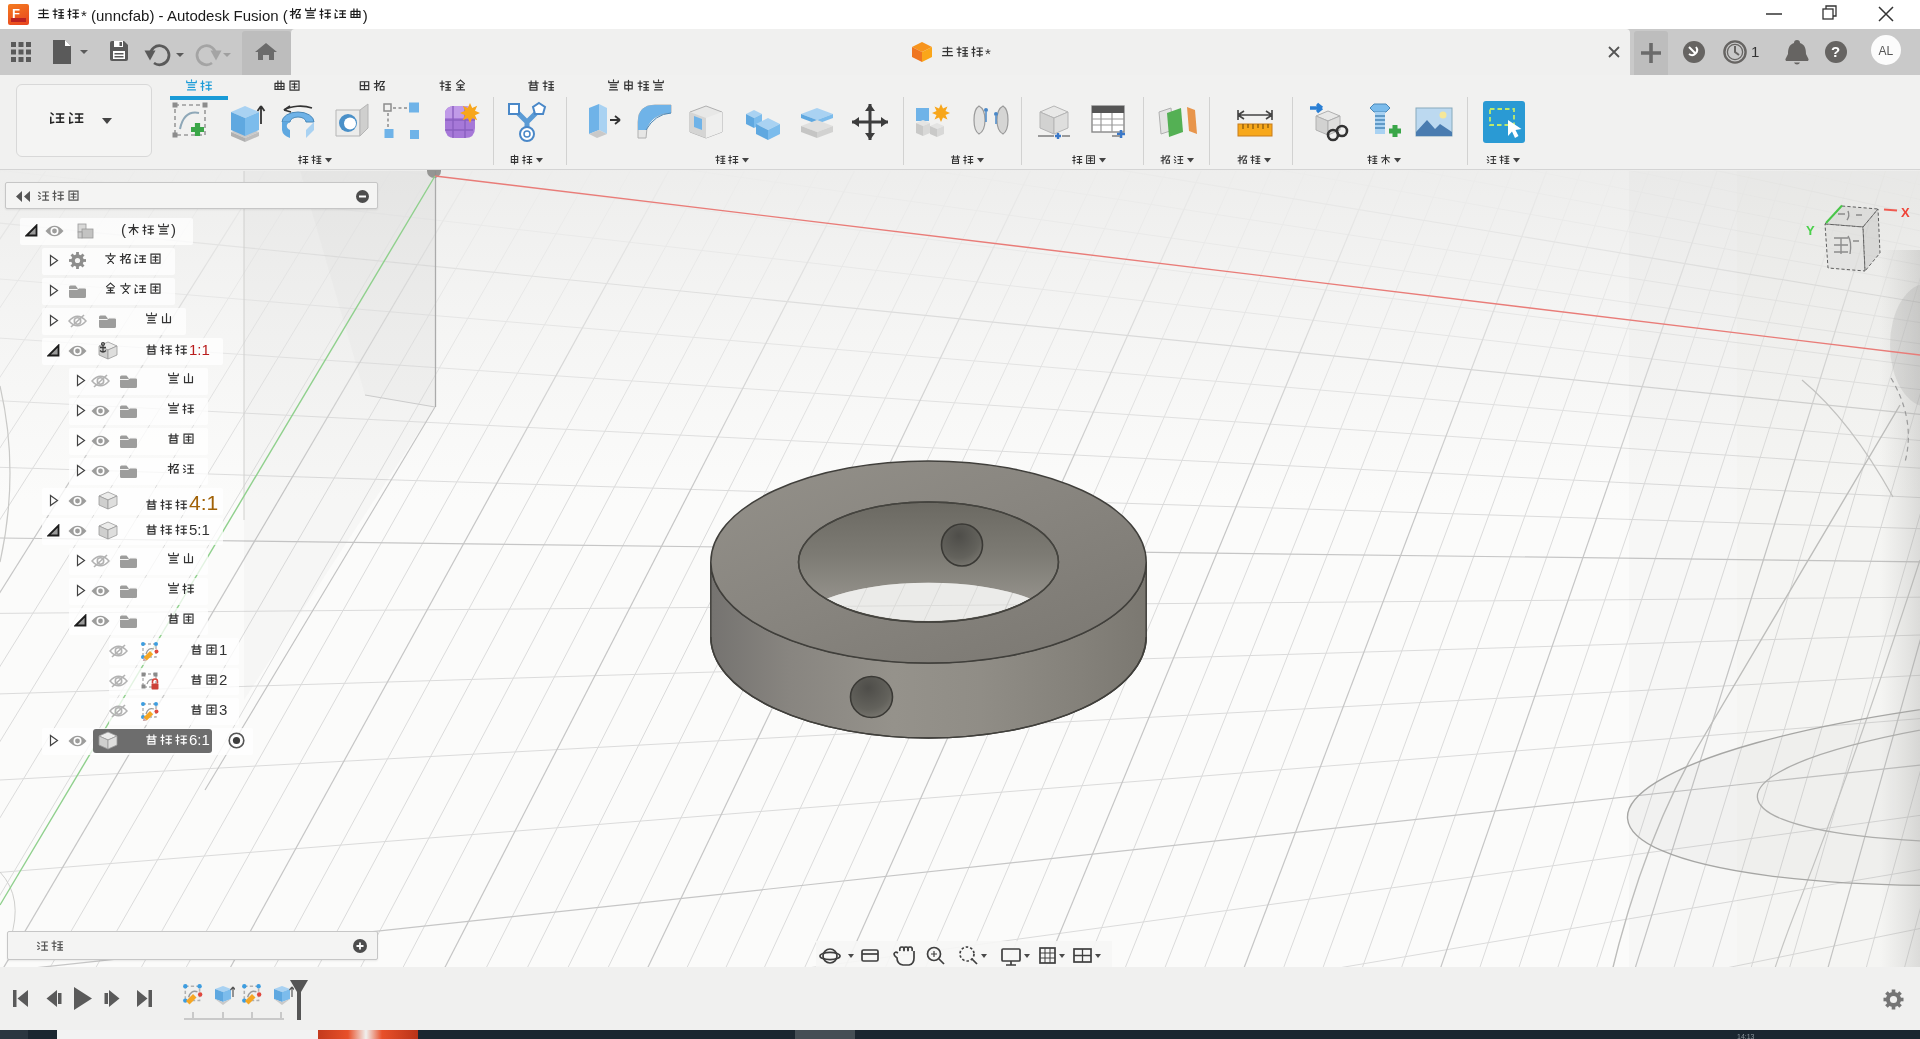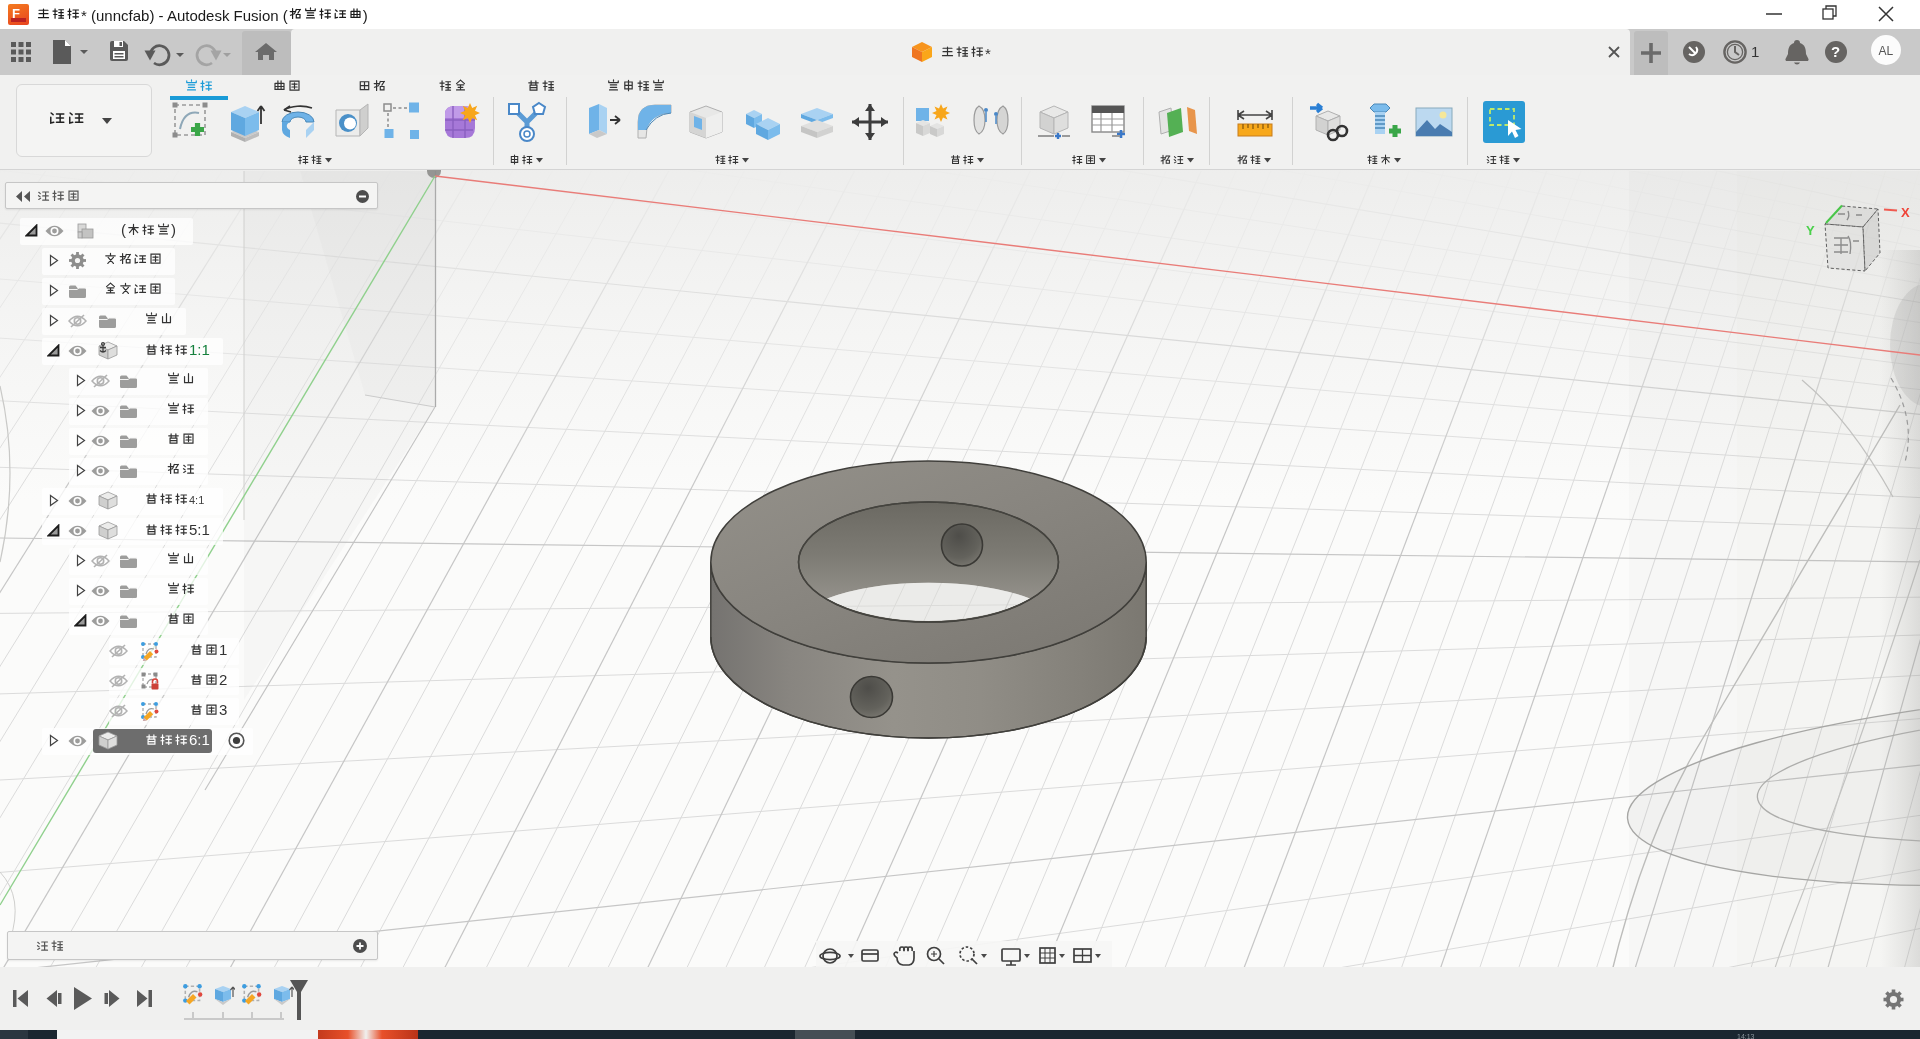--- a/index.html
+++ b/index.html
@@ -713,21 +713,21 @@
     <polygon points="19,5 10,9 10,18 19,14" fill="#dededd" stroke="#9b9b9a" stroke-width="0.8"></polygon>
     <g stroke="#3d3d3d" stroke-width="1.3" fill="none">
       <circle cx="5" cy="3" r="1.4"></circle>
       <path d="M5,4.5 V11 M2,6.5 h6 M2,9.5 q3,3 6,0"></path>
     </g>
   </svg>
 <div class="abs" style="left:144px;top:341px;white-space:nowrap"><svg class="ck" width="45" height="15" viewBox="0 0 45 15" style="vertical-align:0px">
       <use href="#g38646" transform="translate(0.9,1.1) scale(0.1320)" stroke="#333" stroke-width="9"></use>
       <use href="#g37096" transform="translate(15.9,1.1) scale(0.1320)" stroke="#333" stroke-width="9"></use>
       <use href="#g20214" transform="translate(30.9,1.1) scale(0.1320)" stroke="#333" stroke-width="9"></use>
-    </svg><span style="font-size:15px;color:#15803d;vertical-align:2px">1:1</span></div>
+    </svg><span style="font-size:15px;color:#b91c1c;vertical-align:2px">1:1</span></div>
 <div class="abs" style="left:69px;top:368px;width:139px;height:27px;background:rgba(255,255,255,0.75);border-radius:2px"></div>
 <svg class="abs" style="left:76px;top:374px" width="10" height="13">
     <polygon points="1.5,1.5 8.5,6.5 1.5,11.5" fill="#fdfdfd" stroke="#444" stroke-width="1.2"></polygon>
   </svg>
 <svg class="abs" style="left:91px;top:374px" width="19" height="14">
     <path d="M1,7 Q9.5,-2.5 18,7 Q9.5,16.5 1,7 z" fill="none" stroke="#b2b2b2" stroke-width="1.5"></path>
     <circle cx="9.5" cy="7" r="3.2" fill="none" stroke="#b2b2b2" stroke-width="1.6"></circle>
     <path d="M3,13 L16,1" stroke="#b2b2b2" stroke-width="1.6"></path>
   </svg>
 <svg class="abs" style="left:119px;top:374px" width="19" height="14">
@@ -800,21 +800,21 @@
   </svg>
 <svg class="abs" style="left:98px;top:491px" width="20" height="19">
     <polygon points="10,1 19,5 10,9 1,5" fill="#ececeb" stroke="#9b9b9a" stroke-width="0.8"></polygon>
     <polygon points="1,5 10,9 10,18 1,14" fill="#cfcfce" stroke="#9b9b9a" stroke-width="0.8"></polygon>
     <polygon points="19,5 10,9 10,18 19,14" fill="#dededd" stroke="#9b9b9a" stroke-width="0.8"></polygon>
   </svg>
 <div class="abs" style="left:144px;top:491px;white-space:nowrap"><svg class="ck" width="45" height="15" viewBox="0 0 45 15" style="vertical-align:0px">
       <use href="#g38646" transform="translate(0.9,1.1) scale(0.1320)" stroke="#333" stroke-width="9"></use>
       <use href="#g37096" transform="translate(15.9,1.1) scale(0.1320)" stroke="#333" stroke-width="9"></use>
       <use href="#g20214" transform="translate(30.9,1.1) scale(0.1320)" stroke="#333" stroke-width="9"></use>
-    </svg><span style="font-size:11px;color:#404040;vertical-align:2px">4:1</span></div>
+    </svg><span style="font-size:21px;color:#a16207;vertical-align:2px">4:1</span></div>
 <div class="abs" style="left:42px;top:518px;width:181px;height:27px;background:rgba(255,255,255,0.75);border-radius:2px"></div>
 <svg class="abs" style="left:47px;top:524px" width="13" height="13">
     <polygon points="11.5,1.5 11.5,11.5 1.5,11.5" fill="#9a9a9a" stroke="#1c1c1c" stroke-width="1.8"></polygon>
   </svg>
 <svg class="abs" style="left:68px;top:525px" width="19" height="12">
     <path d="M0.5,6 Q9.5,-4.5 18.5,6 Q9.5,16.5 0.5,6 z" fill="#9d9d9c"></path>
     <circle cx="9.5" cy="6" r="4" fill="#fff"></circle>
     <circle cx="9.5" cy="6" r="2.4" fill="#9d9d9c"></circle>
   </svg>
 <svg class="abs" style="left:98px;top:521px" width="20" height="19">

